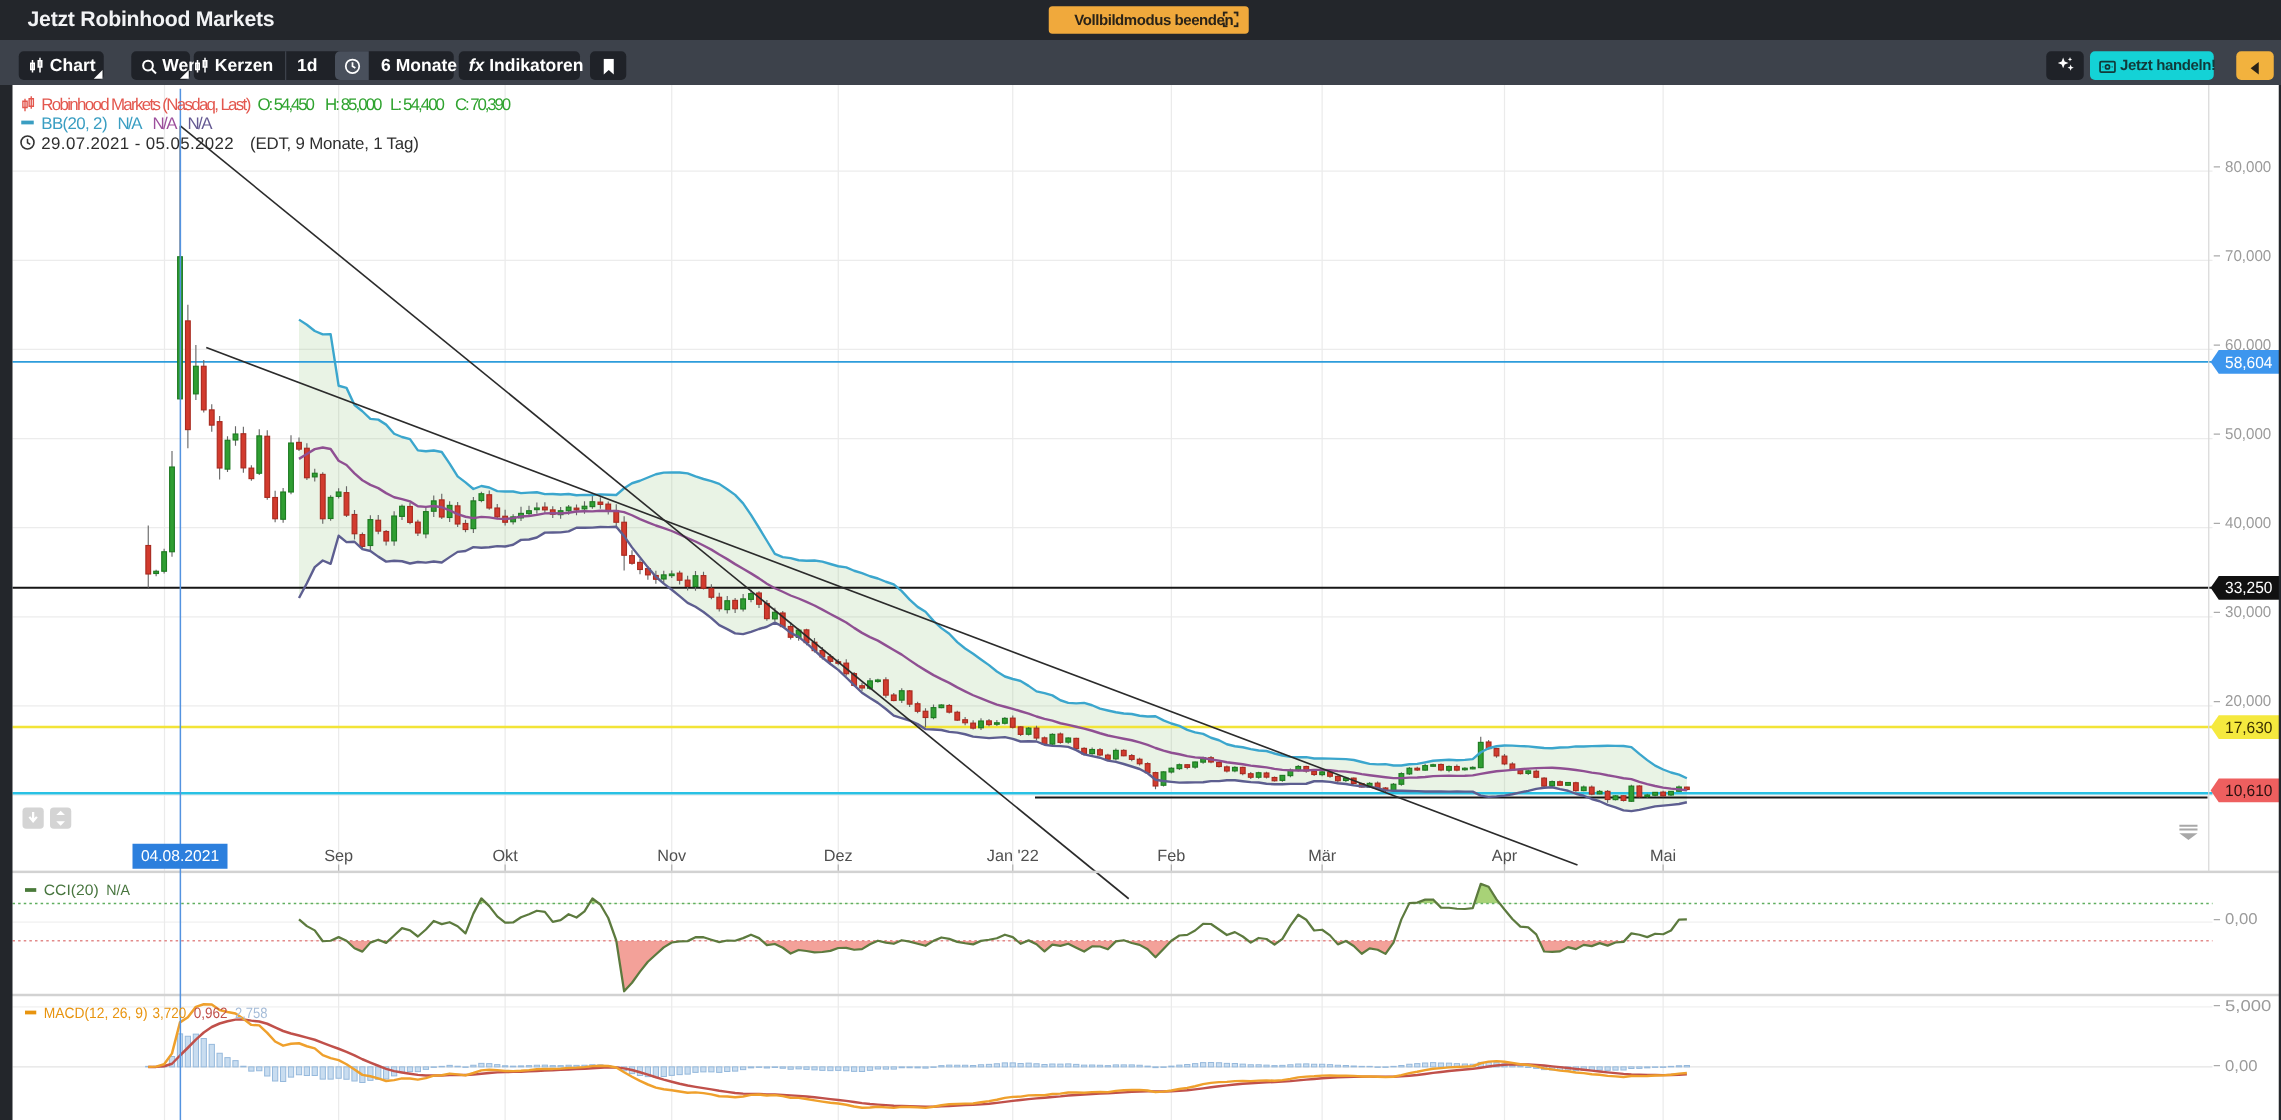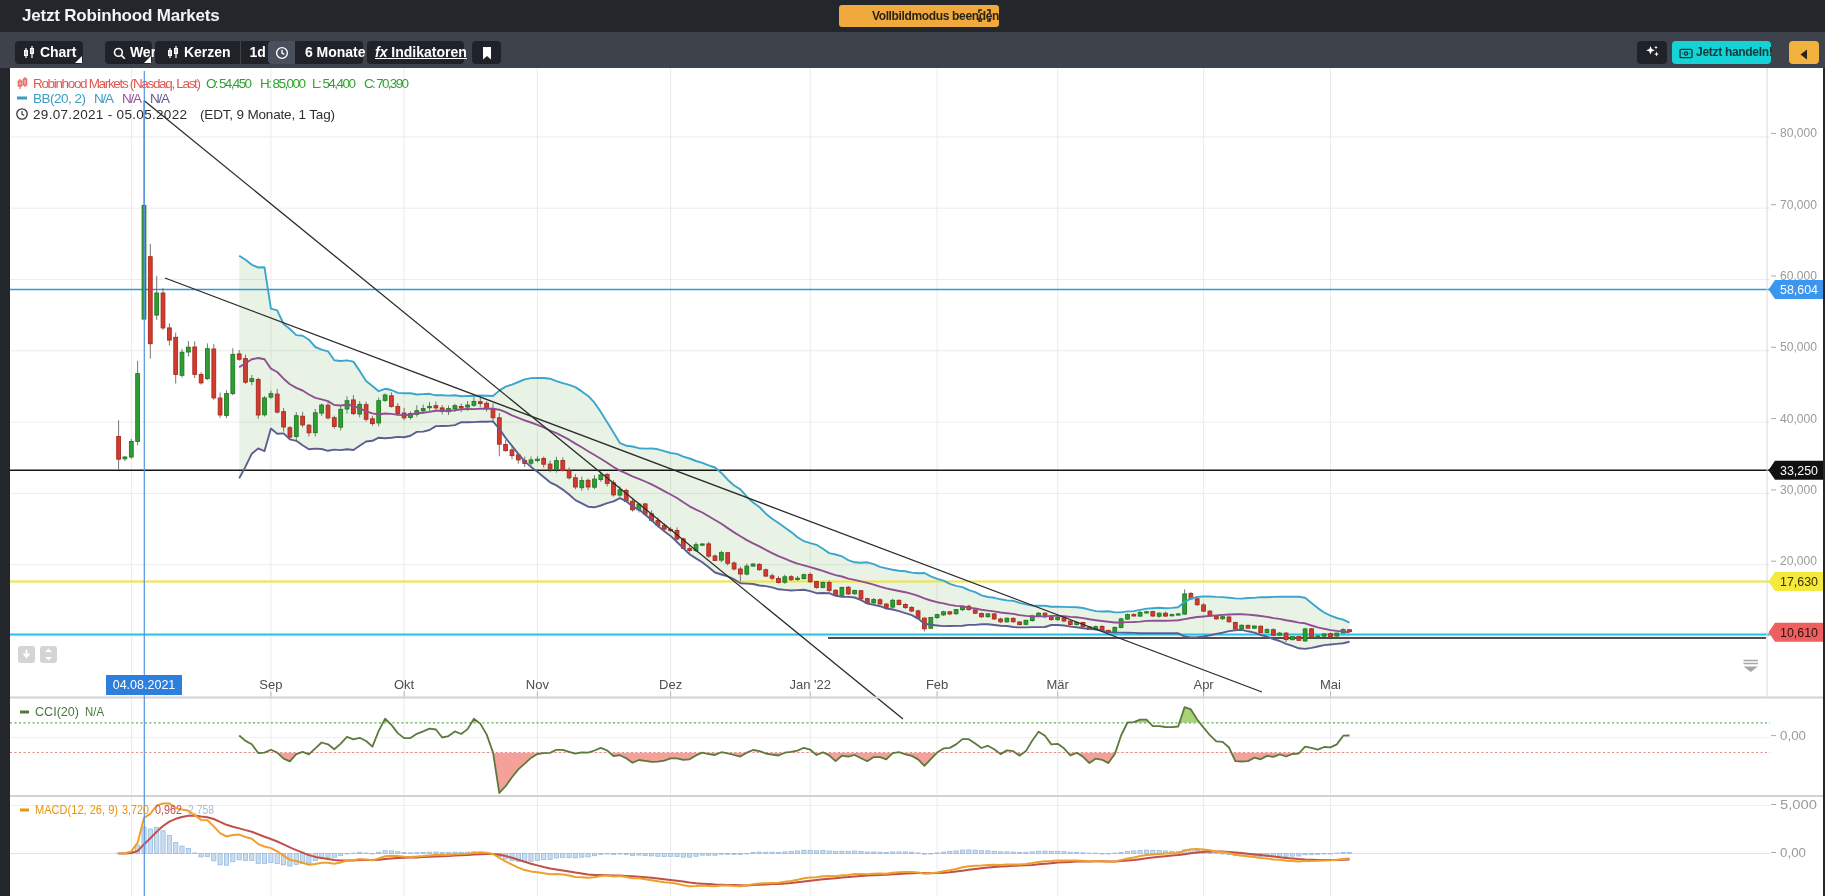--- a/index.html
+++ b/index.html
@@ -1,19 +1,19 @@
 <!DOCTYPE html>
 <html><head><meta charset="utf-8"><style>
 * { margin:0; padding:0; box-sizing:border-box; }
 html,body { width:1825px; height:896px; overflow:hidden; background:#fff;
   font-family:"Liberation Sans", sans-serif; }
 #titlebar { position:absolute; left:0; top:0; width:1825px; height:32px; background:#23262b; z-index:5; }
 #titlebar .t { position:absolute; left:22px; top:6px; color:#f2f3f5; font-size:17px; font-weight:bold; letter-spacing:-0.2px; }
 #vollbild { position:absolute; left:839px; top:5px; width:160px; height:22px; background:#f0a93c;
-  border-radius:3px; color:#2a2318; font-size:12px; font-weight:bold; line-height:22px; text-align:right; padding-left:8px; letter-spacing:-0.35px; }
+  border-radius:3px; color:#2a2318; font-size:12px; font-weight:bold; line-height:22px; text-align:center; padding-left:8px; letter-spacing:-0.35px; }
 #toolbar { position:absolute; left:0; top:32px; width:1825px; height:36px; background:#3d424b; z-index:5; }
 .tb { position:absolute; top:9px; height:23px; background:#1f2228; border-radius:4px; color:#fff;
   font-size:14px; font-weight:bold; line-height:23px; white-space:nowrap; }
 .tb svg { vertical-align:-3px; }
 .fold::after { content:""; position:absolute; right:1px; bottom:1px; border-left:7px solid transparent;
   border-bottom:7px solid #fff; }
 svg text { font-family:"Liberation Sans", sans-serif; }
 #chart { position:absolute; left:0; top:0; z-index:1; }
 </style></head>
 <body>
@@ -563,32 +563,32 @@
 <div id="toolbar">
 <div class="tb fold" style="left:15px;width:68px;padding-left:8px;">
 <svg width="13" height="14" viewBox="0 0 13 14" stroke="#fff" fill="none" stroke-width="1.2">
         <path d="M3 2v10M1.6 4.5h2.8v5H1.6zM9 0v12M7.6 2.5h2.8v5H7.6z"></path>
       </svg> Chart</div>
 <div class="tb fold" style="left:105px;width:47px;padding-left:8px;">
 <svg width="13" height="13" viewBox="0 0 13 13" stroke="#fff" fill="none" stroke-width="1.6">
         <circle cx="5.4" cy="5.4" r="3.9"></circle>
         <path d="M8.4 8.4l3.4 3.4"></path>
       </svg> Wert</div>
-<div class="tb" style="left:155px;width:126px;padding-left:12px;">
+<div class="tb" style="left:155px;width:126px;padding-left:0;">
 <svg width="13" height="14" viewBox="0 0 13 14" stroke="#fff" fill="none" stroke-width="1.2">
         <path d="M3 2v10M1.6 4.5h2.8v5H1.6zM9 0v12M7.6 2.5h2.8v5H7.6z"></path>
       </svg> Kerzen<span style="display:inline-block;width:1px;height:23px;background:#3d424b;margin:0 9px;vertical-align:top;"></span>1d</div>
 <div class="tb" style="left:268px;width:95px;">
 <span style="display:inline-block;width:27px;height:23px;background:#49505c;border-radius:4px 0 0 4px;text-align:center;">
 <svg width="14" height="14" viewBox="0 0 14 14" stroke="#fff" fill="none" stroke-width="1.4">
           <circle cx="7" cy="7" r="5.4"></circle>
           <path d="M7 3.8V7l2.3 1.4"></path>
         </svg></span>
 <span style="padding-left:6px;margin-top:14px;">6 Monate</span></div>
-<div class="tb" style="left:367px;width:97px;padding-left:8px;text-decoration:underline;">
+<div class="tb" style="left:367px;width:97px;padding-left:8px;">
 <span style="font-style:italic;font-weight:bold;">fx</span> Indikatoren</div>
 <div class="tb" style="left:472px;width:29px;text-align:center;">
 <svg width="10" height="13" viewBox="0 0 10 13" fill="#fff">
         <path d="M1 0h8v12.5L5 9 1 12.5z"></path>
       </svg></div>
 <div class="tb" style="left:1637px;width:30px;text-align:center;">
 <svg width="17" height="17" viewBox="0 0 17 17" fill="#fff">
         <path d="M6.5 3l1.2 3.1 3.1 1.2-3.1 1.2-1.2 3.1-1.2-3.1L2.2 7.3l3.1-1.2z"></path>
         <path d="M12.5 8.6l.7 1.8 1.8.7-1.8.7-.7 1.8-.7-1.8-1.8-.7 1.8-.7z"></path>
         <path d="M12 2.6l.5 1.3 1.3.5-1.3.5-.5 1.3-.5-1.3-1.3-.5 1.3-.5z"></path>

